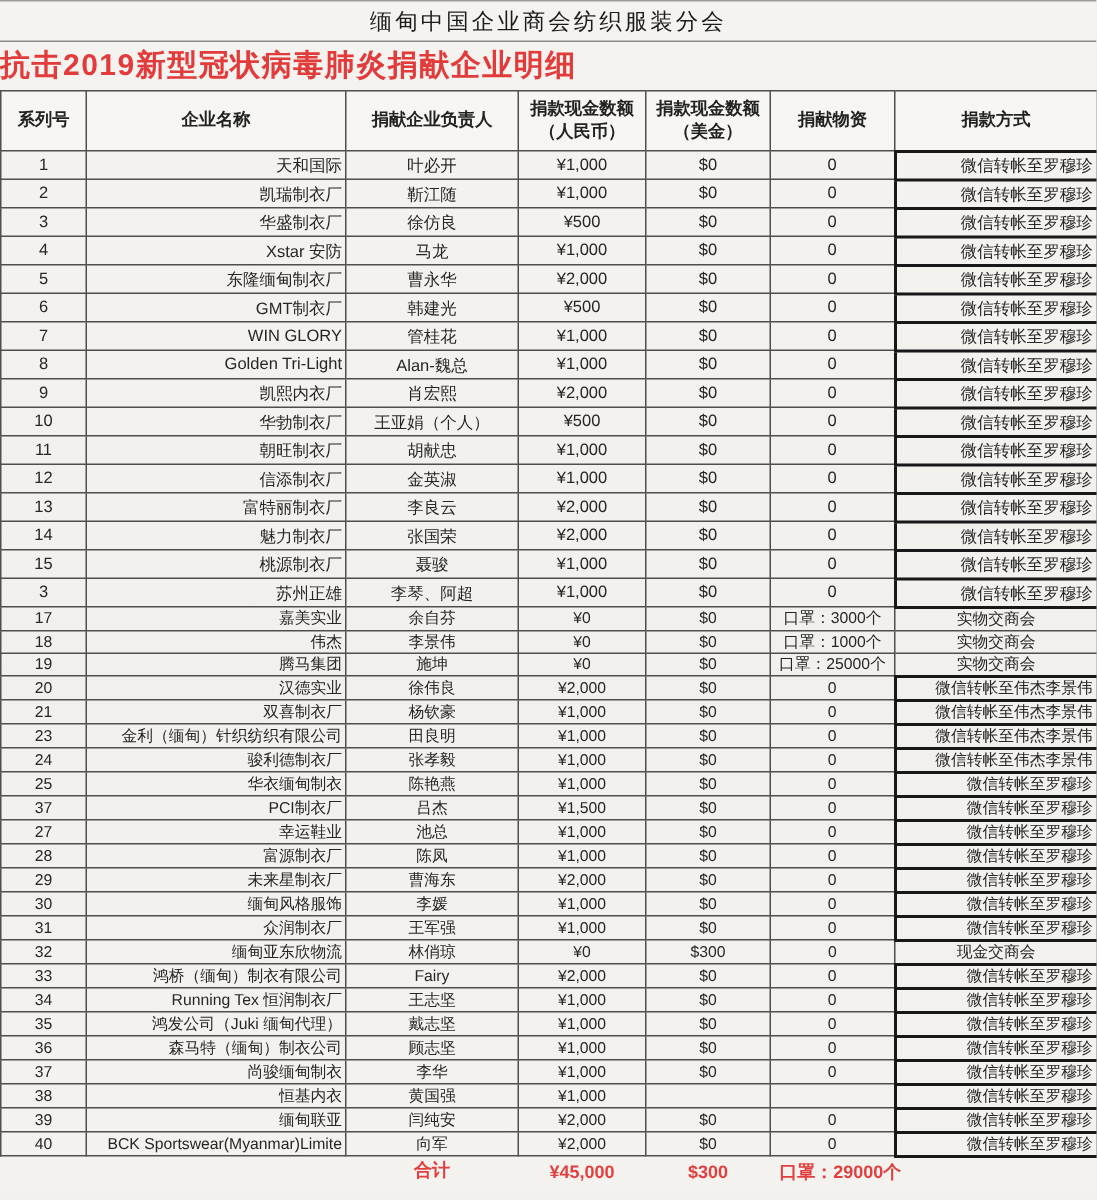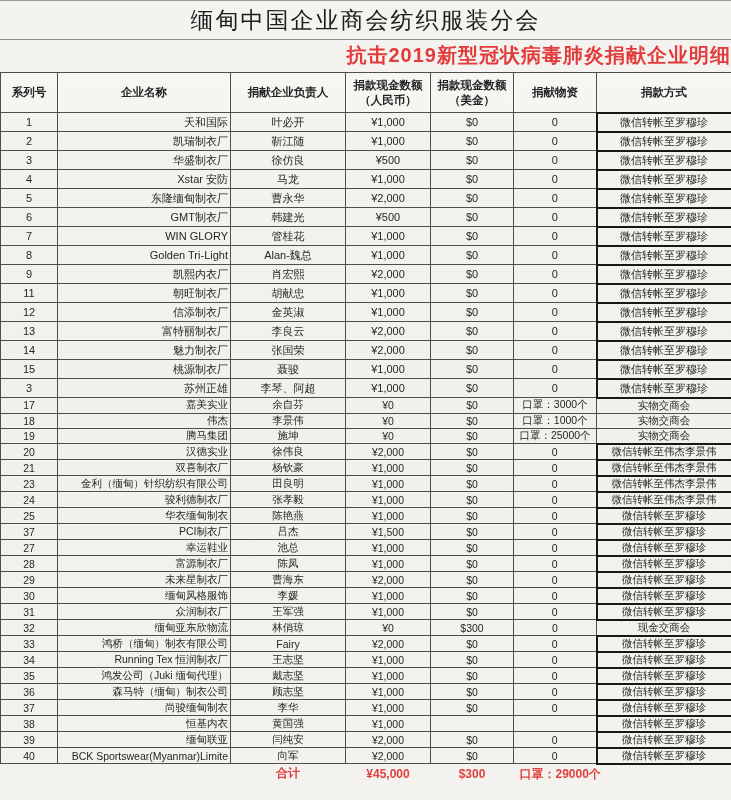--- a/index.html
+++ b/index.html
@@ -5,40 +5,40 @@
   html,body{margin:0;padding:0;}
   body{
     width:731px;height:800px;
     background:#f3f1ed;
     font-family:"Liberation Sans","DejaVu Sans",sans-serif;
     color:#2b2b2b;
     overflow:hidden;
   }
   .sheet{width:731px;position:relative;background:linear-gradient(180deg,#f5f3ef 0%,#f2f0ec 55%,#f4f2ee 100%);}
   .title{
-    text-align:center;font-size:23px;color:#1c1c1c;letter-spacing:2px;
+    text-align:center;font-size:15px;color:#1c1c1c;letter-spacing:2px;
     padding:4px 0 3px;border-top:1px solid #9b9b9b;border-bottom:1px solid #8c8c8c;
   }
   .subtitle{
-    text-align:right;font-size:20px;font-weight:bold;color:#e23b3b;
+    text-align:left;font-size:20px;font-weight:bold;color:#e23b3b;
     letter-spacing:1px;padding:2px 0 3px;
   }
   table.donation-table{border-collapse:collapse;width:731px;table-layout:fixed;}
   .donation-table th,.donation-table td{
     border:1px solid #4e4e4e;overflow:hidden;white-space:nowrap;box-sizing:border-box;
   }
   .donation-table thead th{
     font-size:11.5px;font-weight:bold;height:40px;text-align:center;
     white-space:normal;line-height:1.3;padding:0 1px;color:#222;background:rgba(255,255,255,0.25);
   }
   .donation-table tbody td{font-size:11px;text-align:center;padding:0 2px;color:#262626;}
   .donation-table tbody tr.rh-a td{height:19px;}
   .donation-table tbody tr.rh-b td{height:14px;font-size:10.5px;}
   .donation-table td.company{text-align:right;padding-left:4px;}
-  .donation-table td.method.boxed{border:2px solid #181818;}
+  .donation-table td.method.boxed{border:2px solid #181818;text-align:right;}
   .donation-table tfoot td{
     border:none;color:#e04040;font-weight:bold;font-size:12px;height:18px;
     text-align:center;white-space:nowrap;
   }
   .donation-table tfoot td.goods-total{text-align:left;padding-left:6px;}
 </style>
 </head>
 <body>
 
 <div class="sheet">
@@ -143,20 +143,29 @@
         <tr class="rh-a">
           <td class="serial">9</td>
           <td class="company">凯熙内衣厂</td>
           <td class="person">肖宏熙</td>
           <td class="rmb">¥2,000</td>
           <td class="usd">$0</td>
           <td class="goods">0</td>
           <td class="method boxed">微信转帐至罗穆珍</td>
         </tr>
         <tr class="rh-a">
+          <td class="serial">10</td>
+          <td class="company">华勃制衣厂</td>
+          <td class="person">王亚娟（个人）</td>
+          <td class="rmb">¥500</td>
+          <td class="usd">$0</td>
+          <td class="goods">0</td>
+          <td class="method boxed">微信转帐至罗穆珍</td>
+        </tr>
+        <tr class="rh-a">
           <td class="serial">11</td>
           <td class="company">朝旺制衣厂</td>
           <td class="person">胡献忠</td>
           <td class="rmb">¥1,000</td>
           <td class="usd">$0</td>
           <td class="goods">0</td>
           <td class="method boxed">微信转帐至罗穆珍</td>
         </tr>
         <tr class="rh-a">
           <td class="serial">12</td>

